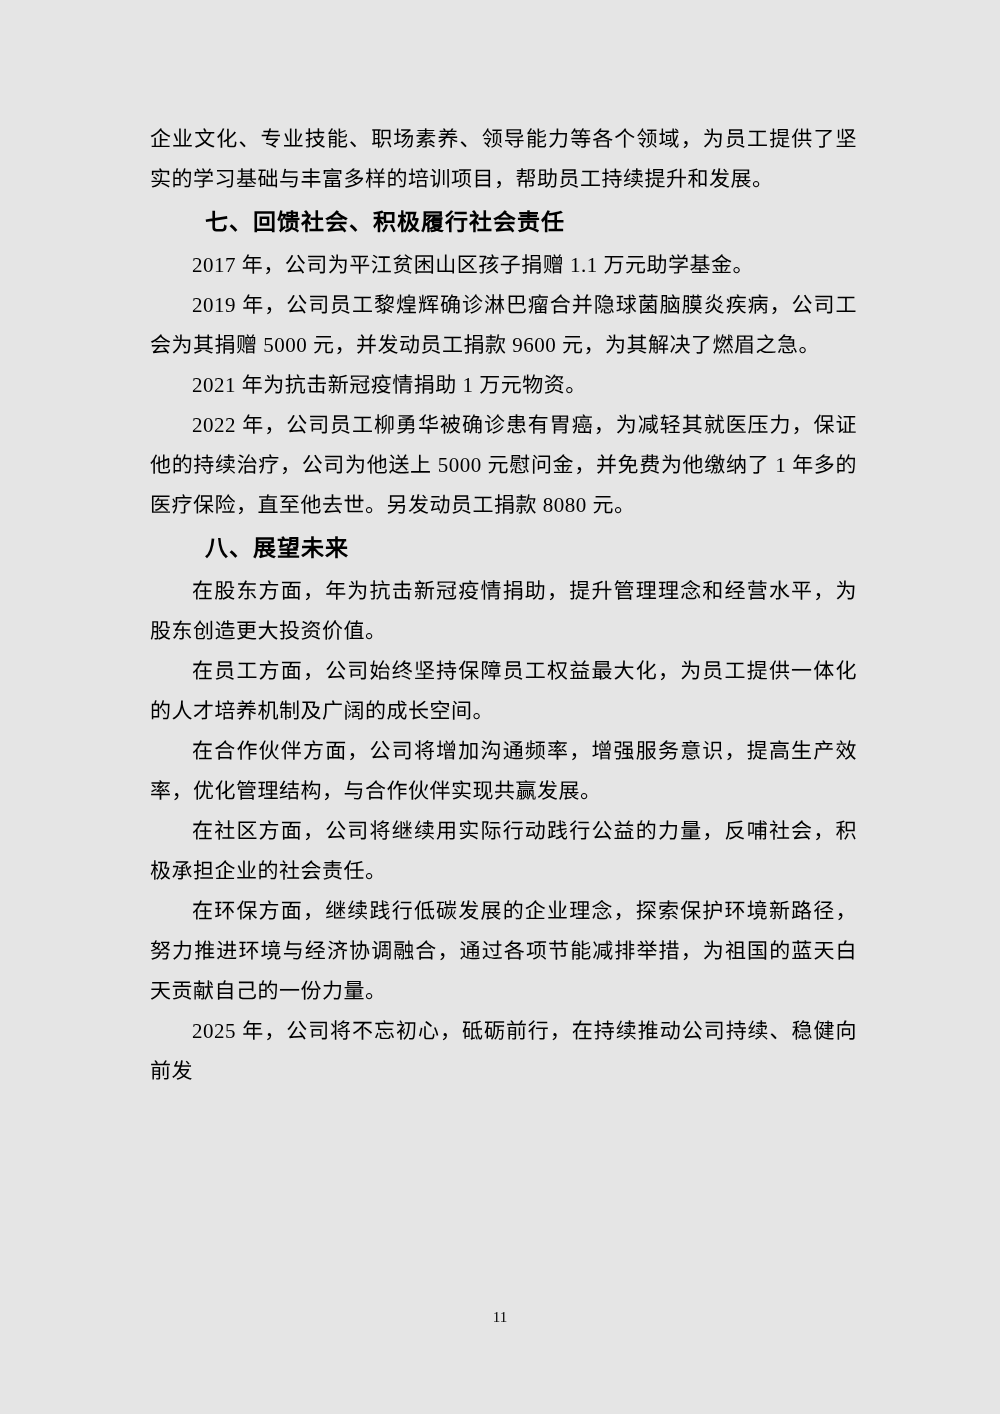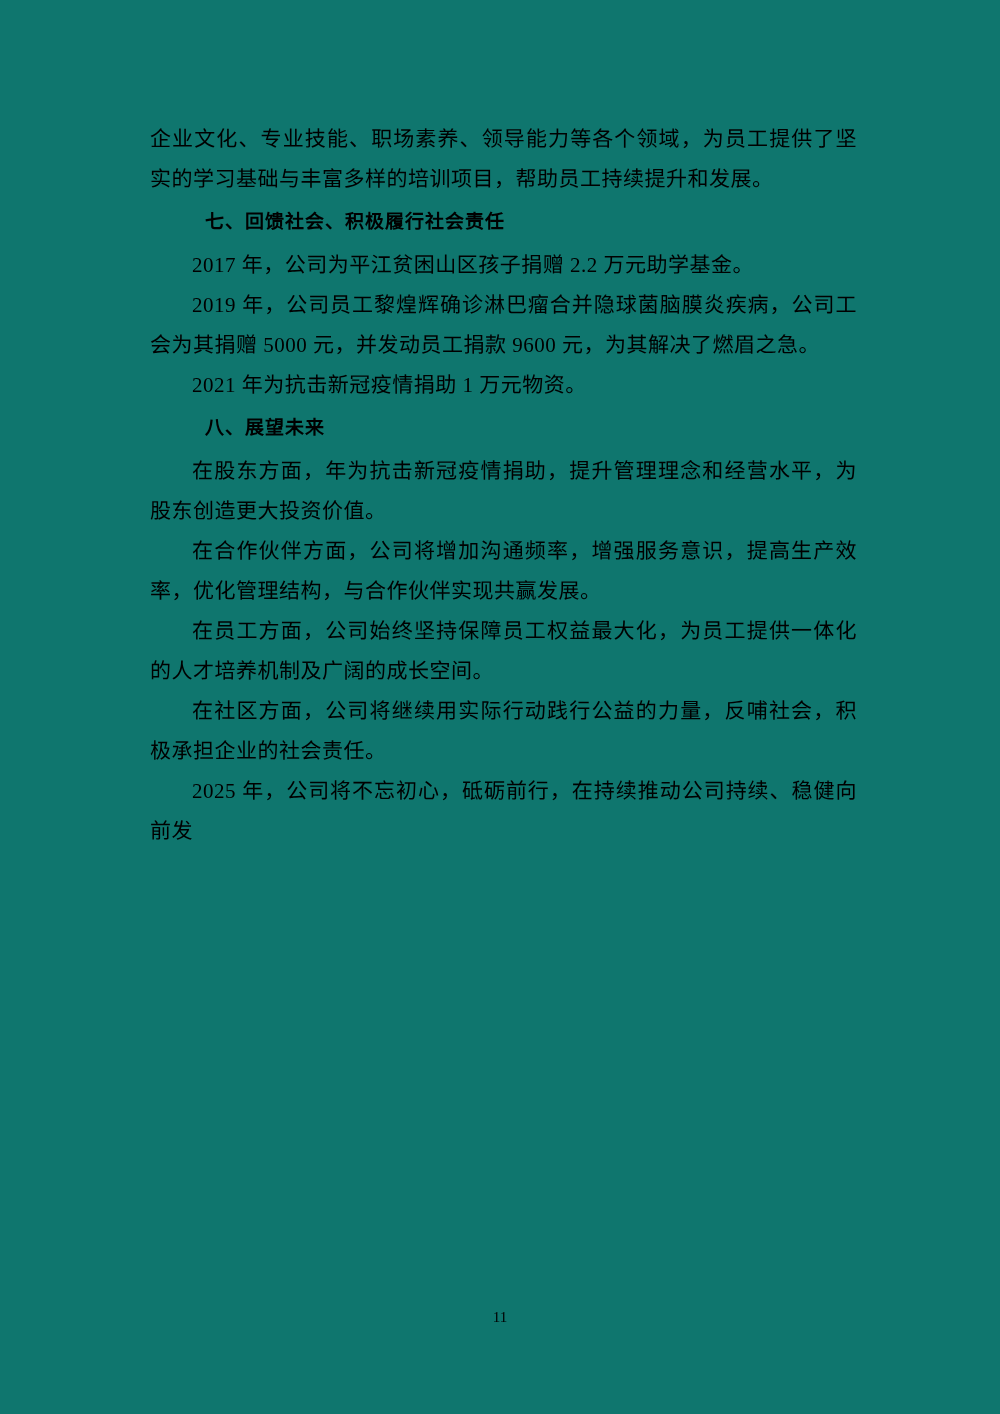--- a/index.html
+++ b/index.html
@@ -4,21 +4,21 @@
 <style>
   html, body {
     margin: 0;
     padding: 0;
     background: #ffffff;
   }
   .page {
     position: relative;
     width: 1000px;
     height: 1414px;
-    background: #0f766e;
+    background: #e5e5e5;
     overflow: hidden;
     font-family: "Liberation Serif", "DejaVu Serif", serif;
     color: #000000;
   }
   .content {
     position: absolute;
     left: 150px;
     top: 119px;
     width: 707px;
   }
@@ -32,21 +32,21 @@
     letter-spacing: 0.5px;
     word-break: break-all;
   }
   p.body.no-indent {
     text-indent: 0;
   }
   h2.heading {
     margin: 0;
     font-family: "Liberation Sans", "DejaVu Sans", sans-serif;
     font-weight: 700;
-    font-size: 19px;
+    font-size: 23px;
     line-height: 46px;
     text-indent: 55px;
     letter-spacing: 1px;
   }
   .page-footer {
     position: absolute;
     left: 0;
     top: 1308px;
     width: 100%;
     text-align: center;
@@ -57,26 +57,28 @@
     color: #000000;
   }
 </style>
 </head>
 <body>
 
 <div class="page">
   <main class="content">
     <p class="body no-indent">企业文化、专业技能、职场素养、领导能力等各个领域，为员工提供了坚实的学习基础与丰富多样的培训项目，帮助员工持续提升和发展。</p>
     <h2 class="heading">七、回馈社会、积极履行社会责任</h2>
-    <p class="body">2017 年，公司为平江贫困山区孩子捐赠 2.2 万元助学基金。</p>
+    <p class="body">2017 年，公司为平江贫困山区孩子捐赠 1.1 万元助学基金。</p>
     <p class="body">2019 年，公司员工黎煌辉确诊淋巴瘤合并隐球菌脑膜炎疾病，公司工会为其捐赠 5000 元，并发动员工捐款 9600 元，为其解决了燃眉之急。</p>
     <p class="body">2021 年为抗击新冠疫情捐助 1 万元物资。</p>
+    <p class="body">2022 年，公司员工柳勇华被确诊患有胃癌，为减轻其就医压力，保证他的持续治疗，公司为他送上 5000 元慰问金，并免费为他缴纳了 1 年多的医疗保险，直至他去世。另发动员工捐款 8080 元。</p>
     <h2 class="heading">八、展望未来</h2>
     <p class="body">在股东方面，年为抗击新冠疫情捐助，提升管理理念和经营水平，为股东创造更大投资价值。</p>
+    <p class="body">在员工方面，公司始终坚持保障员工权益最大化，为员工提供一体化的人才培养机制及广阔的成长空间。</p>
     <p class="body">在合作伙伴方面，公司将增加沟通频率，增强服务意识，提高生产效率，优化管理结构，与合作伙伴实现共赢发展。</p>
-    <p class="body">在员工方面，公司始终坚持保障员工权益最大化，为员工提供一体化的人才培养机制及广阔的成长空间。</p>
     <p class="body">在社区方面，公司将继续用实际行动践行公益的力量，反哺社会，积极承担企业的社会责任。</p>
+    <p class="body">在环保方面，继续践行低碳发展的企业理念，探索保护环境新路径，努力推进环境与经济协调融合，通过各项节能减排举措，为祖国的蓝天白天贡献自己的一份力量。</p>
     <p class="body">2025 年，公司将不忘初心，砥砺前行，在持续推动公司持续、稳健向前发</p>
   </main>
   <footer class="page-footer">
     <span class="page-number">11</span>
   </footer>
 </div>
 
 </body></html>

